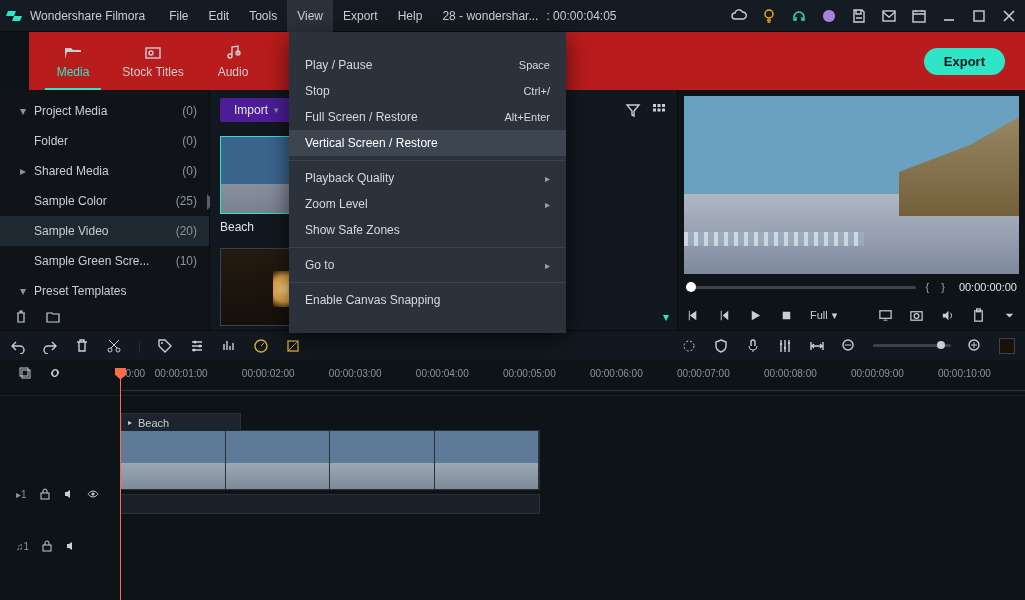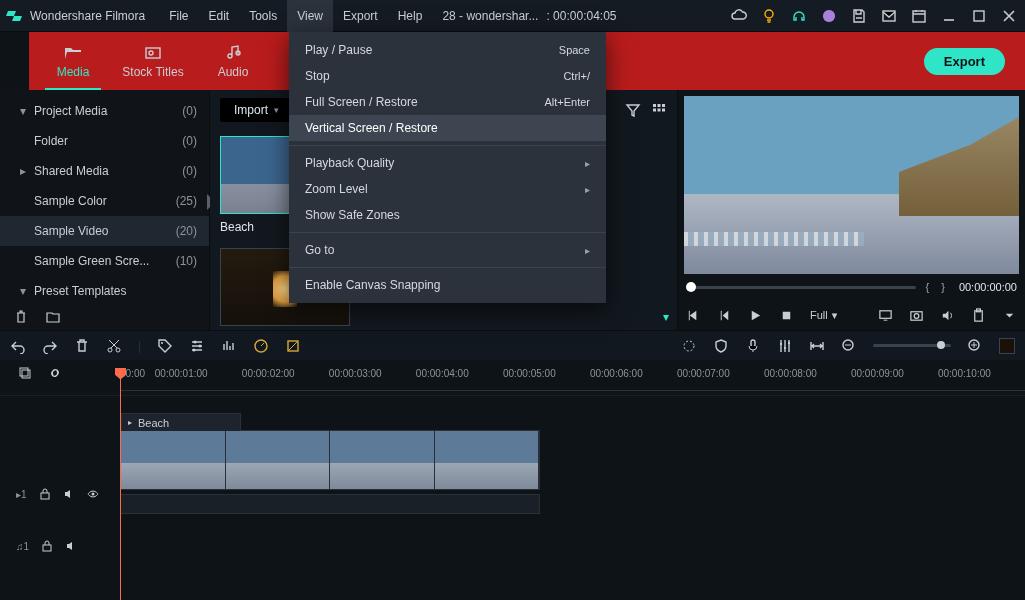--- a/index.html
+++ b/index.html
@@ -38,21 +38,21 @@
   .tree-item .count { margin-left:auto; color:#8b949e; }
   .tree-item .caret { width:10px; text-align:center; margin-right:6px; color:#8b949e; }
   .tree-footer { position:absolute; bottom:6px; left:0; right:0; display:flex; gap:18px; padding-left:14px; color:#8b949e; }
   .tree-footer .icon { width:14px; height:14px; }
   .edge-arrow { position:absolute; top:104px; right:-8px; color:#586069; }
   .edge-arrow svg { width:10px; height:16px;}
 
   
   .library { flex:1; background:#12181f; padding:8px 10px; position:relative; }
   .import-row { display:flex; align-items:center; gap:10px; }
-  .import-btn { background:#000000; padding:5px 14px; border-radius:2px; font-size:12px; color:#e0e5ea; display:flex; align-items:center; gap:6px;}
+  .import-btn { background:#4c1d95; padding:5px 14px; border-radius:2px; font-size:12px; color:#e0e5ea; display:flex; align-items:center; gap:6px;}
   .import-btn .tri { font-size:9px; color:#8b949e;}
   .import-row .spacer { flex:1;}
   .import-row .icon { width:16px; height:16px; }
   .thumb-row { display:flex; gap:30px; margin-top:14px; }
   .thumb { width:130px; }
   .thumb-img { width:130px; height:78px; border:1px solid #2ee6c7; background:linear-gradient(to bottom,#3c658e 0%, #3c658e 62%, #8890a0 62%, #7a8090 100%); }
   .thumb-img.dark { border-color:#3a424c; background:linear-gradient(to bottom,#241b10 0%, #15100b 100%); position:relative;}
   .thumb-img.dark::after{content:"";position:absolute;left:52px;top:22px;width:24px;height:36px;background:radial-gradient(circle,#ffd88a 0%, #e0a040 60%, transparent 100%);}
   .thumb-lbl { margin-top:6px; font-size:12px; color:#e0e5ea; }
   .mini-arrow-b { position:absolute; right:8px; bottom:6px; color:#2ee6c7; }
@@ -65,21 +65,21 @@
   .scrub-row { display:flex; align-items:center; height:26px; padding:0 8px; font-size:11px; color:#e0e5ea; }
   .scrub { flex:1; margin-right:10px; height:3px; background:#3a424c; border-radius:2px; position:relative;}
   .scrub-knob { position:absolute; left:0; top:-4px; width:10px; height:10px; border-radius:50%; background:#fff;}
   .brackets { margin-right:14px; display:flex; gap:12px; color:#98a2ad;}
   .tc-prev { font-feature-settings:"tnum";}
   .transport { display:flex; align-items:center; gap:16px; height:30px; padding:0 8px;}
   .transport .spacer { flex:1;}
   .transport .icon { width:15px; height:15px; }
 
   
-  .dropdown { position:absolute; top:32px; left:289px; width:317px; background:#2b323b; box-shadow:0 6px 22px rgba(0,0,0,.6); z-index:50; padding:5px 0; }
+  .dropdown { position:absolute; top:32px; left:289px; width:277px; background:#2b323b; box-shadow:0 6px 22px rgba(0,0,0,.6); z-index:50; padding:20px 0; }
   .dd-row { height:26px; display:flex; align-items:center; font-size:12px; padding:0 16px; color:#d4d9de;}
   .dd-row.hover { background:#3d4650; color:#fff;}
   .dd-row.disabled { color:#6b737d; }
   .dd-sep { height:1px; background:#3b424b; margin:4px 0;}
   .dd-row .sc { margin-left:auto; font-size:11px; }
   .dd-row .sub { margin-left:auto; font-size:10px; color:#9aa2ac;}
 
   
   .tl-toolbar { height:30px; background:#12181f; border-top:1px solid #0a0c0f; display:flex; align-items:center; padding:0 10px; gap:16px;}
   .tl-toolbar .sep { color:#2a3038;}

